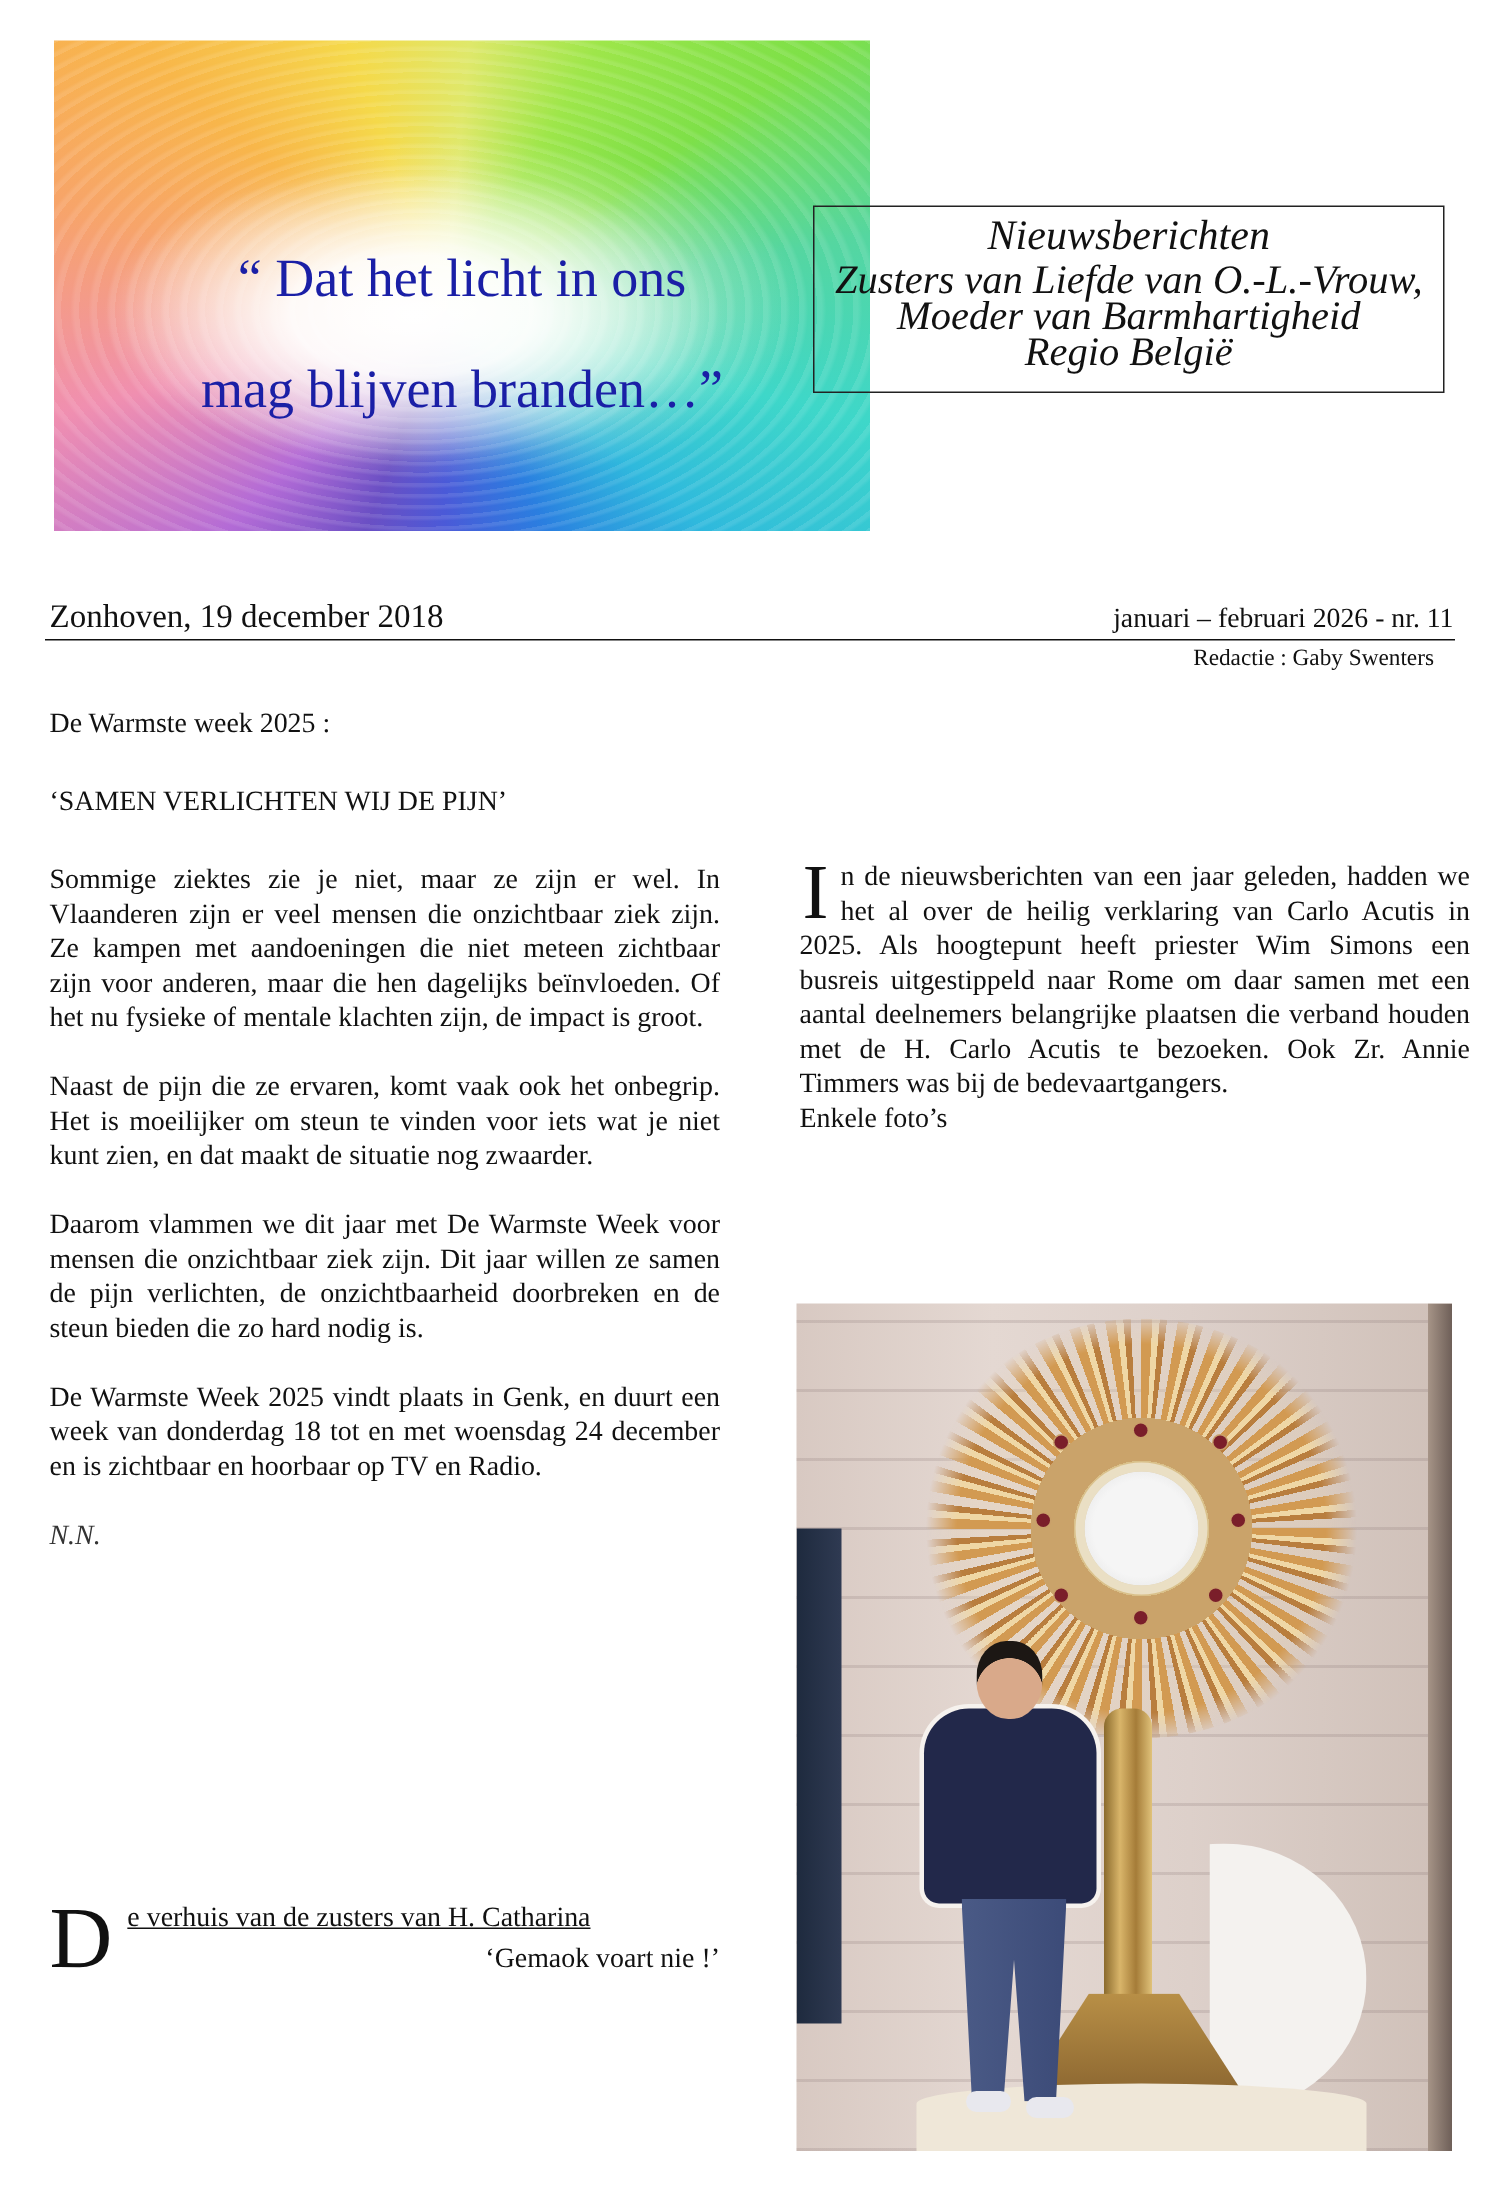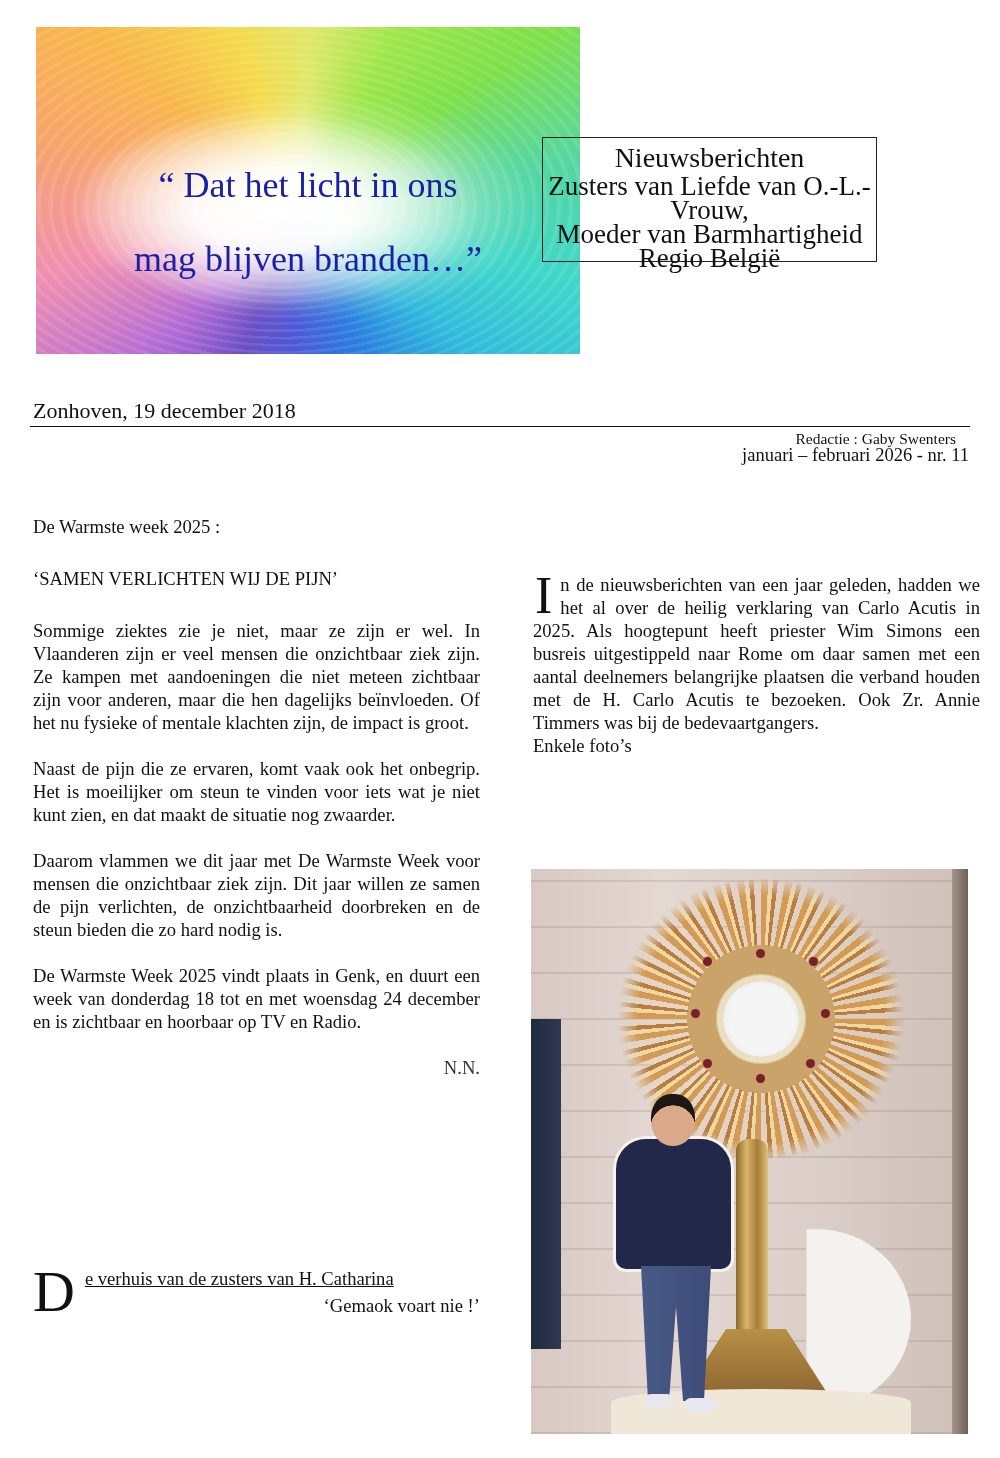--- a/index.html
+++ b/index.html
@@ -29,39 +29,39 @@
     #banner .quote {
       position: absolute; left: 0; width: 100%; text-align: center;
       color: #1a1fa6; font-size: 36px; line-height: 1;
       font-family: "Liberation Serif", serif;
     }
     #quote-line-1 { top: 140px; left: -18px; }
     #quote-line-2 { top: 214px; left: -6px; }
 
     
     #title-box {
-      left: 542px; top: 137px; width: 335px; height: 125px;
-      border: 1px solid #222; box-sizing: border-box; text-align: center;
+      left: 542px; top: 137px; width: 421px; height: 125px;
+      border: 1px solid #222; box-sizing: border-box; text-align: center; font-style: italic;
     }
     #title-main { font-size: 28px; line-height: 32px; margin-top: 4px; }
     .title-sub { font-size: 27px; line-height: 24px; }
 
     
     #dateline-left { left: 33px; top: 397px; font-size: 22px; line-height: 28px; }
-    #dateline-right { right: 31px; top: 401px; font-size: 18.5px; line-height: 24px; text-align: right; margin-top: 42px; }
+    #dateline-right { right: 31px; top: 401px; font-size: 18.5px; line-height: 24px; text-align: right; }
     #dateline-rule { left: 30px; top: 426px; width: 940px; height: 0; border-top: 1.5px solid #111; }
     #editor { right: 44px; top: 429px; font-size: 15.5px; line-height: 20px; }
 
     
     .col-text { font-size: 18.6px; line-height: 23px; text-align: justify; }
     .col-text p { margin: 0; }
-    #left-col { left: 33px; top: 471px; width: 447px; margin-top: 44px; }
+    #left-col { left: 33px; top: 471px; width: 447px; }
     #left-col .gap1 { height: 29px; }
     #left-col .gap { height: 23px; }
-    #signature { text-align: right; margin-top: 23px !important; color: #333; }
+    #signature { text-align: left; margin-top: 23px !important; color: #333; font-style: italic; }
 
     #article2 { left: 33px; top: 1264px; width: 447px; }
     .dropcap-D {
       float: left; font-size: 58px; line-height: 48px; margin: 4px 10px 0 0;
       font-family: "Liberation Serif", serif;
     }
     #article2 .first-line { line-height: 30px; text-decoration: underline; }
 
     #right-col { left: 533px; top: 573px; width: 447px; }
     .dropcap-I {

